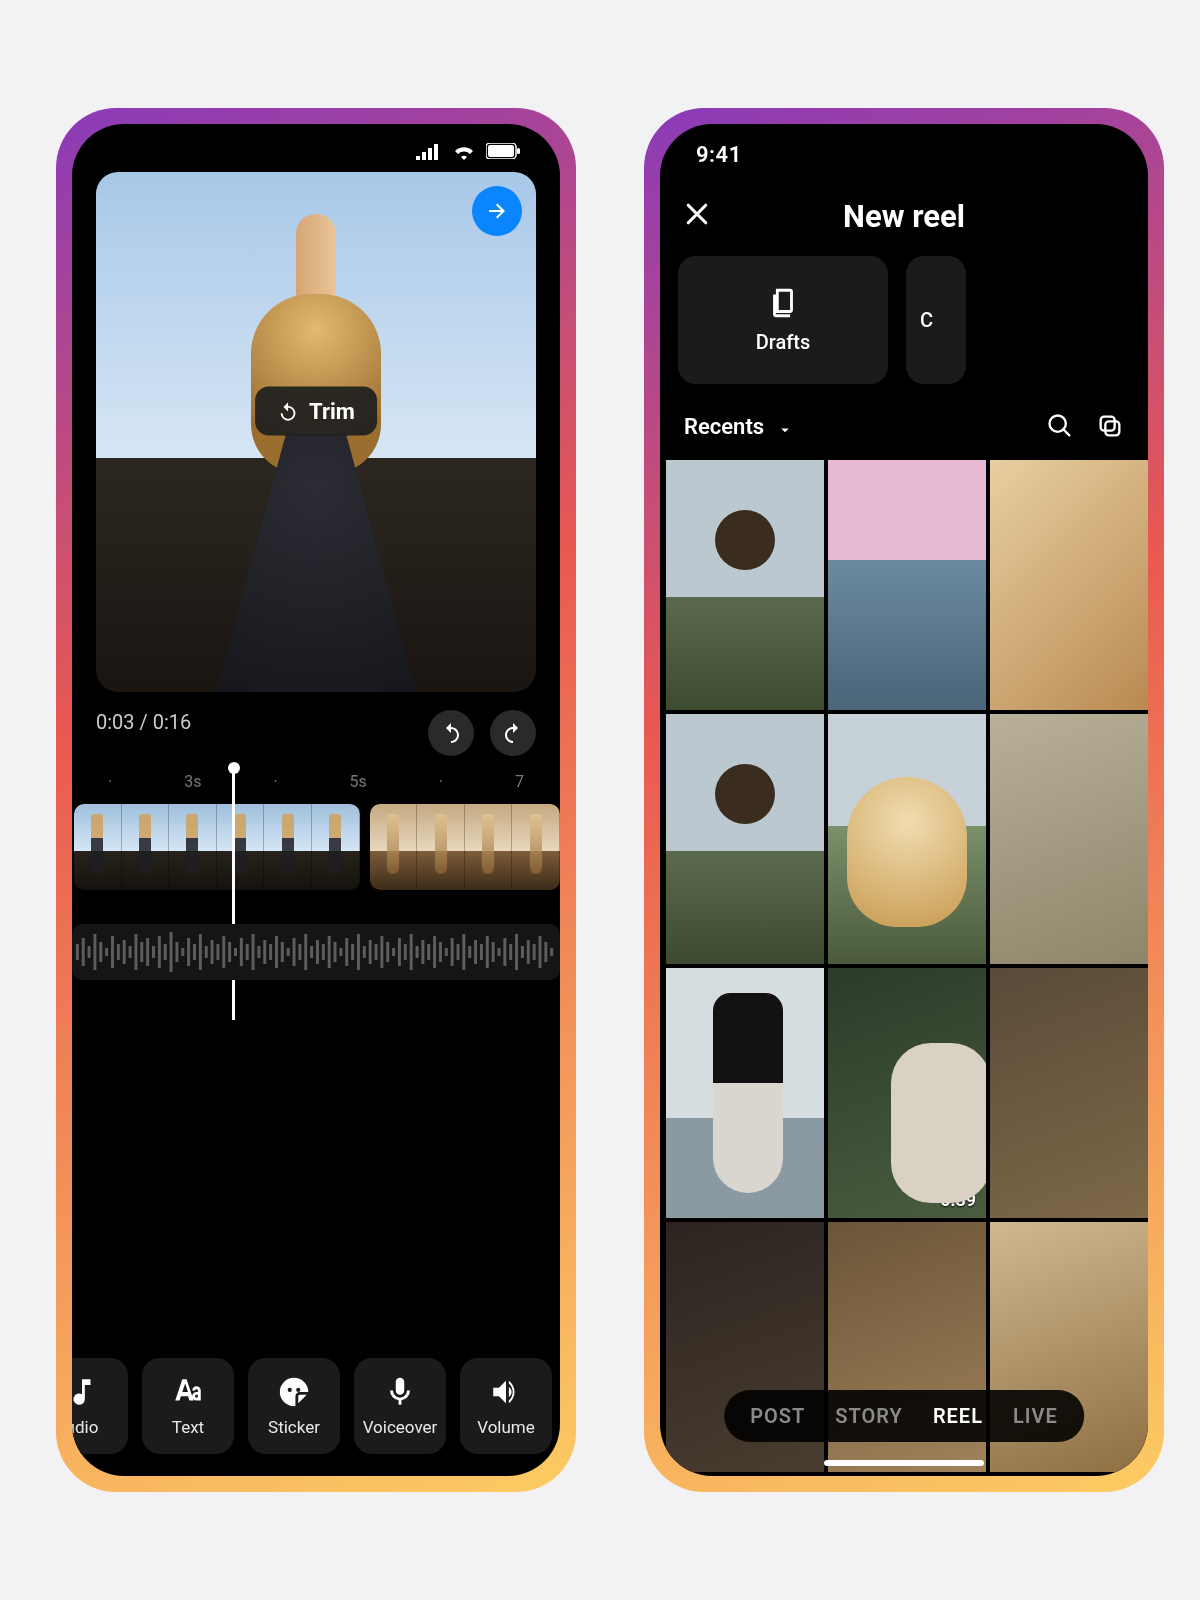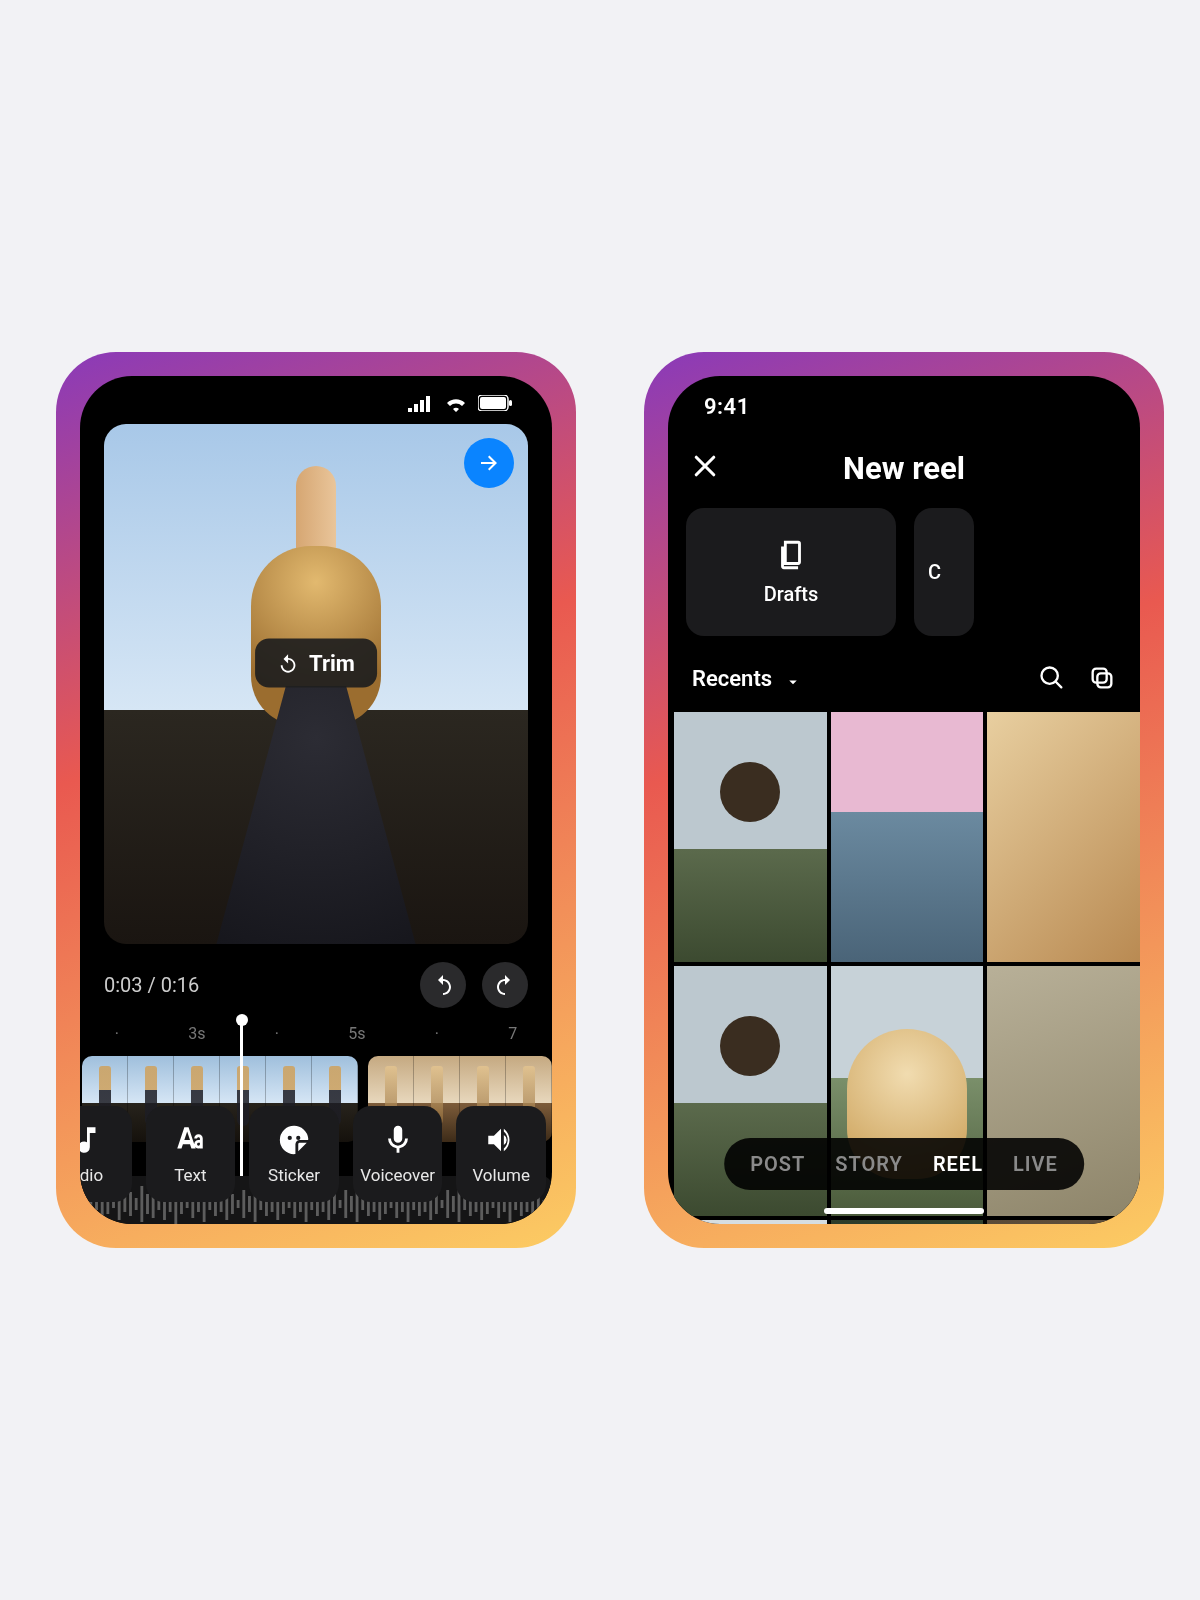--- a/index.html
+++ b/index.html
@@ -14,23 +14,23 @@
   .stage {
     position: absolute;
     inset: 0;
     display: flex;
     align-items: center;
     justify-content: center;
     gap: 68px;
   }
   .phone {
     width: 520px;
-    height: 896px;
+    height: 1384px;
     border-radius: 60px;
-    padding: 24px;
+    padding: 16px;
     background: linear-gradient(160deg,#8a3ab9 0%,#e95950 40%,#fccc63 100%);
     position: relative;
     overflow: hidden;
   }
   .phone.left { margin-left: -120px; }
   .phone.right { margin-right: -140px; }
   .screen {
     width: 100%;
     height: 100%;
     background: #000;
@@ -107,21 +107,21 @@
     align-items: center;
     gap: 10px;
     font-size: 22px;
     font-weight: 700;
   }
 
   .time-row {
     position: absolute;
     left: 24px; right: 24px; top: 586px;
     display: flex;
-    align-items: center;
+    align-items: flex-start;
     justify-content: space-between;
     font-size: 20px;
     color: #ccc;
     gap: 10px;
   }
   .undo-redo { display: flex; gap: 16px; }
   .round-btn {
     width: 46px; height: 46px;
     border-radius: 50%;
     background: #2a2a2c;

